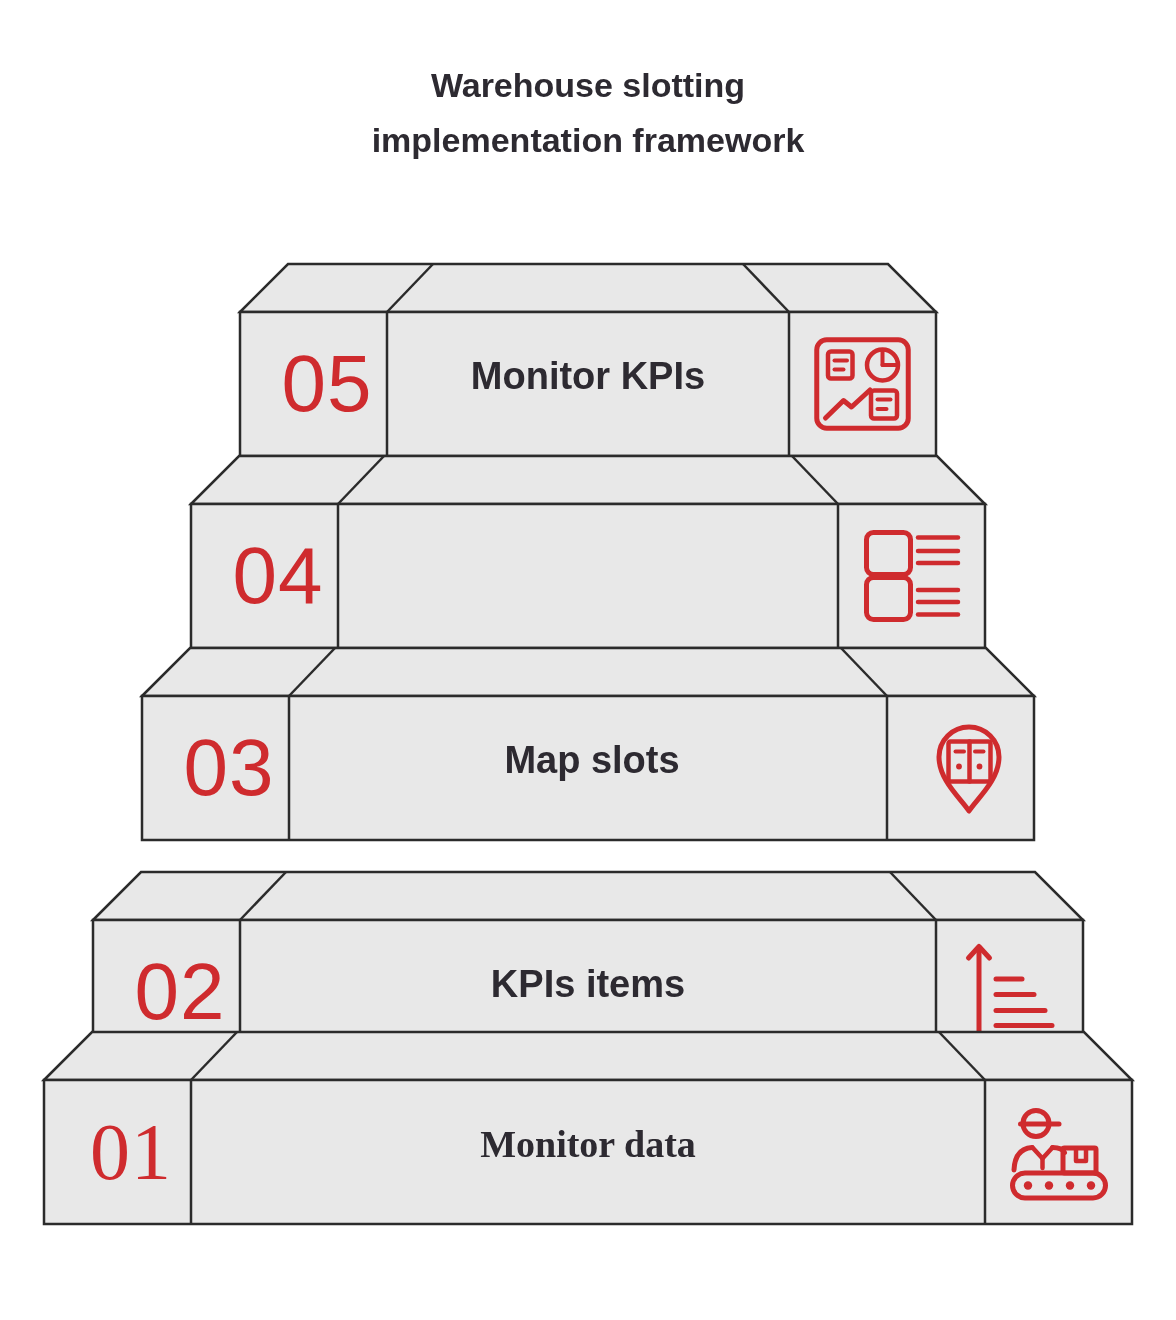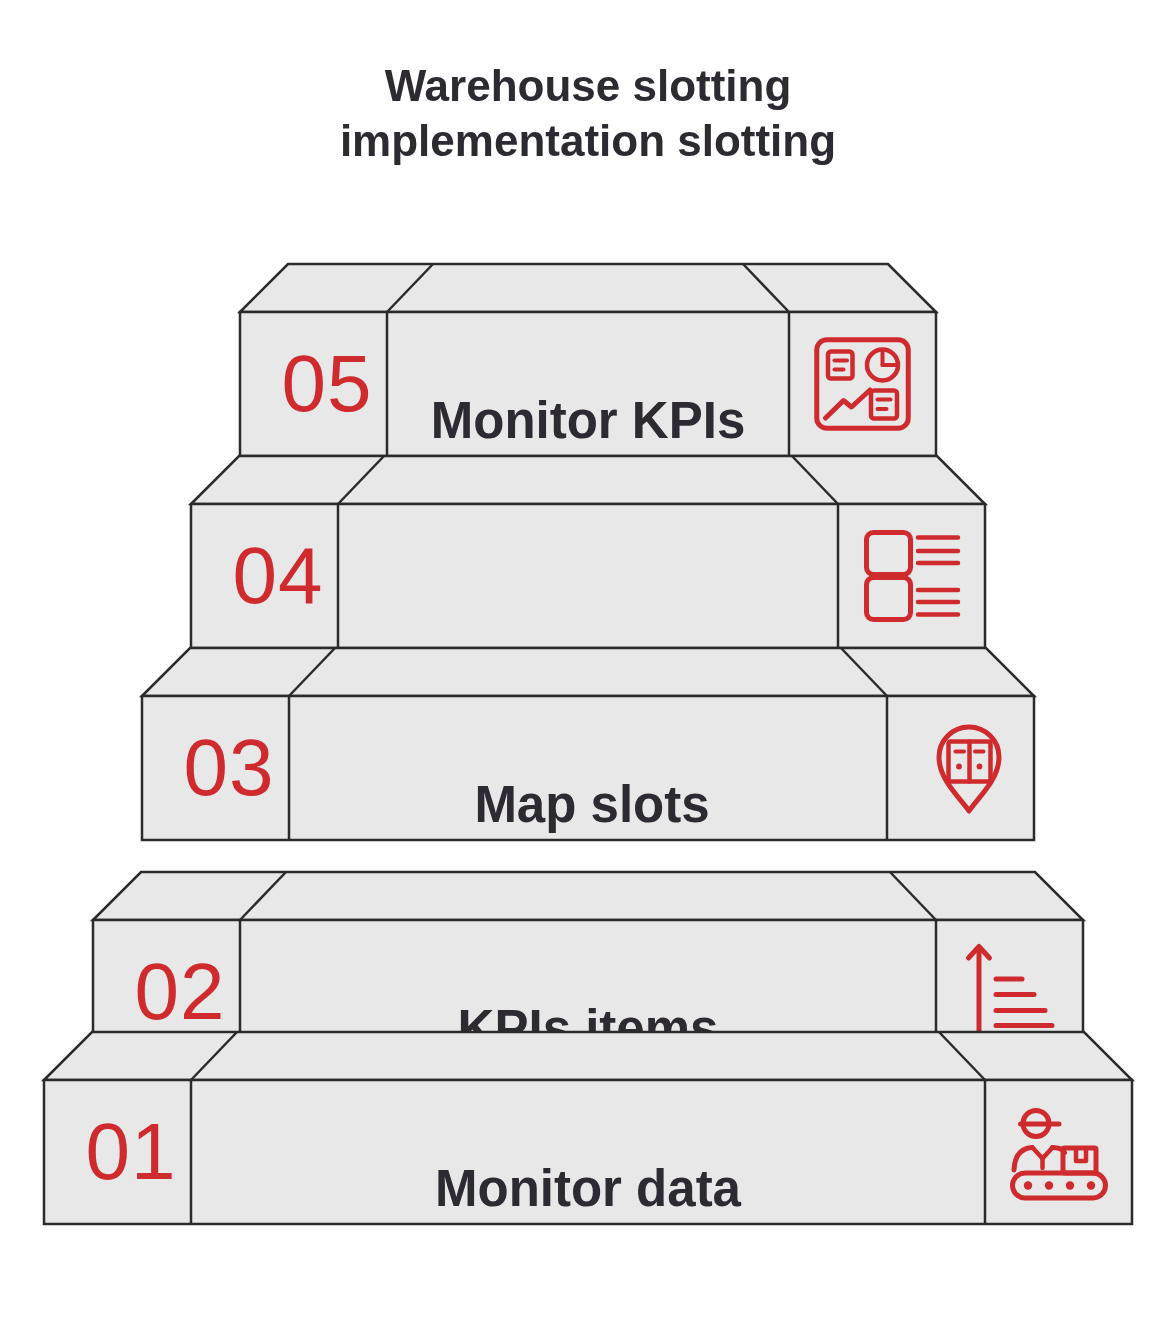--- a/index.html
+++ b/index.html
@@ -2,57 +2,57 @@
 <html style="--accent_red: #cf2b2e; --outline: #2b2b2b; --face_fill: #e8e8e8; --text_dark: #2d2a31; --background: #ffffff;"><head>
 <meta charset="utf-8">
 <style>
   html,body{margin:0;padding:0;background:#fff;}
   .stage{
     position:relative;width:1176px;height:1320px;background:var(--background,#fff);
     overflow:hidden;font-family:"Liberation Sans",sans-serif;
   }
   .title{
     position:absolute;top:58px;left:0;right:0;margin:0;
-    text-align:center;font-size:44px;line-height:55px;font-weight:700;
+    text-align:center;font-size:34px;line-height:55px;font-weight:700;
     color:var(--text_dark,#2d2a31);letter-spacing:0;
   }
   .title span{display:block;}
   .step{position:absolute;height:192px;}
   .shape{position:absolute;left:0;top:0;overflow:visible;display:block;}
   .shape .face{fill:var(--face_fill,#e8e8e8);stroke:var(--outline,#2b2b2b);stroke-width:2.5;}
   .shape .edge{fill:none;stroke:var(--outline,#2b2b2b);stroke-width:2.5;}
   .num{
     position:absolute;left:0;top:48px;width:174px;height:144px;
     display:flex;align-items:center;justify-content:center;
     font-size:80px;font-weight:200;letter-spacing:1px;
     color:var(--accent_red,#cf2b2e);
   }
   .label{
     position:absolute;left:147px;right:147px;top:48px;height:128px;
     display:flex;align-items:center;justify-content:center;
-    font-size:51px;font-weight:700;color:var(--text_dark,#2d2a31);margin-top:44px;
+    font-size:38px;font-weight:700;color:var(--text_dark,#2d2a31);
   }
   .icon{
     position:absolute;right:0;top:48px;width:147px;height:144px;
     display:flex;align-items:center;justify-content:center;
   }
   .icon svg{display:block;overflow:visible;}
   .st{fill:none;stroke:var(--accent_red,#cf2b2e);stroke-width:5;stroke-linecap:round;stroke-linejoin:round;}
   .sw45{stroke-width:4.5;}
   .sw4{stroke-width:4;}
   .fl{fill:var(--accent_red,#cf2b2e);stroke:none;}
 </style>
 </head>
 <body>
 
 <div class="stage">
 
   <h1 class="title">
     <span>Warehouse slotting</span>
-    <span>implementation slotting</span>
+    <span>implementation framework</span>
   </h1>
 
   <div>
 
     <div class="step" style="left:240px;top:264px;width:696px;">
       <svg class="shape" width="696" height="192" viewBox="0 0 696 192">
         <polygon class="face" points="0,48 48,0 648,0 696,48"></polygon>
         <rect class="face" x="0" y="48" width="696" height="144"></rect>
         <line class="edge" x1="147" y1="48" x2="193" y2="0"></line>
         <line class="edge" x1="549" y1="48" x2="503" y2="0"></line>
@@ -142,21 +142,21 @@
           <path class="st" d="M12,97 V5"></path>
           <path class="st" d="M1.5,15 L12,3.5 L22.5,15"></path>
           <path class="st" d="M29,36 H55"></path>
           <path class="st" d="M29,51.5 H67"></path>
           <path class="st" d="M29,67.5 H78"></path>
           <path class="st" d="M29,82.5 H85"></path>
         </svg>
       </div>
     </div>
 
-    <div class="step" style="left:44px;top:1032px;width:1088px;">
+    <div class="step" style="left:44px;top:1032px;width:1088px;font-family:Liberation Serif, serif;">
       <svg class="shape" width="1088" height="192" viewBox="0 0 1088 192">
         <polygon class="face" points="0,48 48,0 1040,0 1088,48"></polygon>
         <rect class="face" x="0" y="48" width="1088" height="144"></rect>
         <line class="edge" x1="147" y1="48" x2="193" y2="0"></line>
         <line class="edge" x1="941" y1="48" x2="895" y2="0"></line>
         <line class="edge" x1="147" y1="48" x2="147" y2="192"></line>
         <line class="edge" x1="941" y1="48" x2="941" y2="192"></line>
       </svg>
       <div class="num">01</div>
       <div class="label">Monitor data</div>

